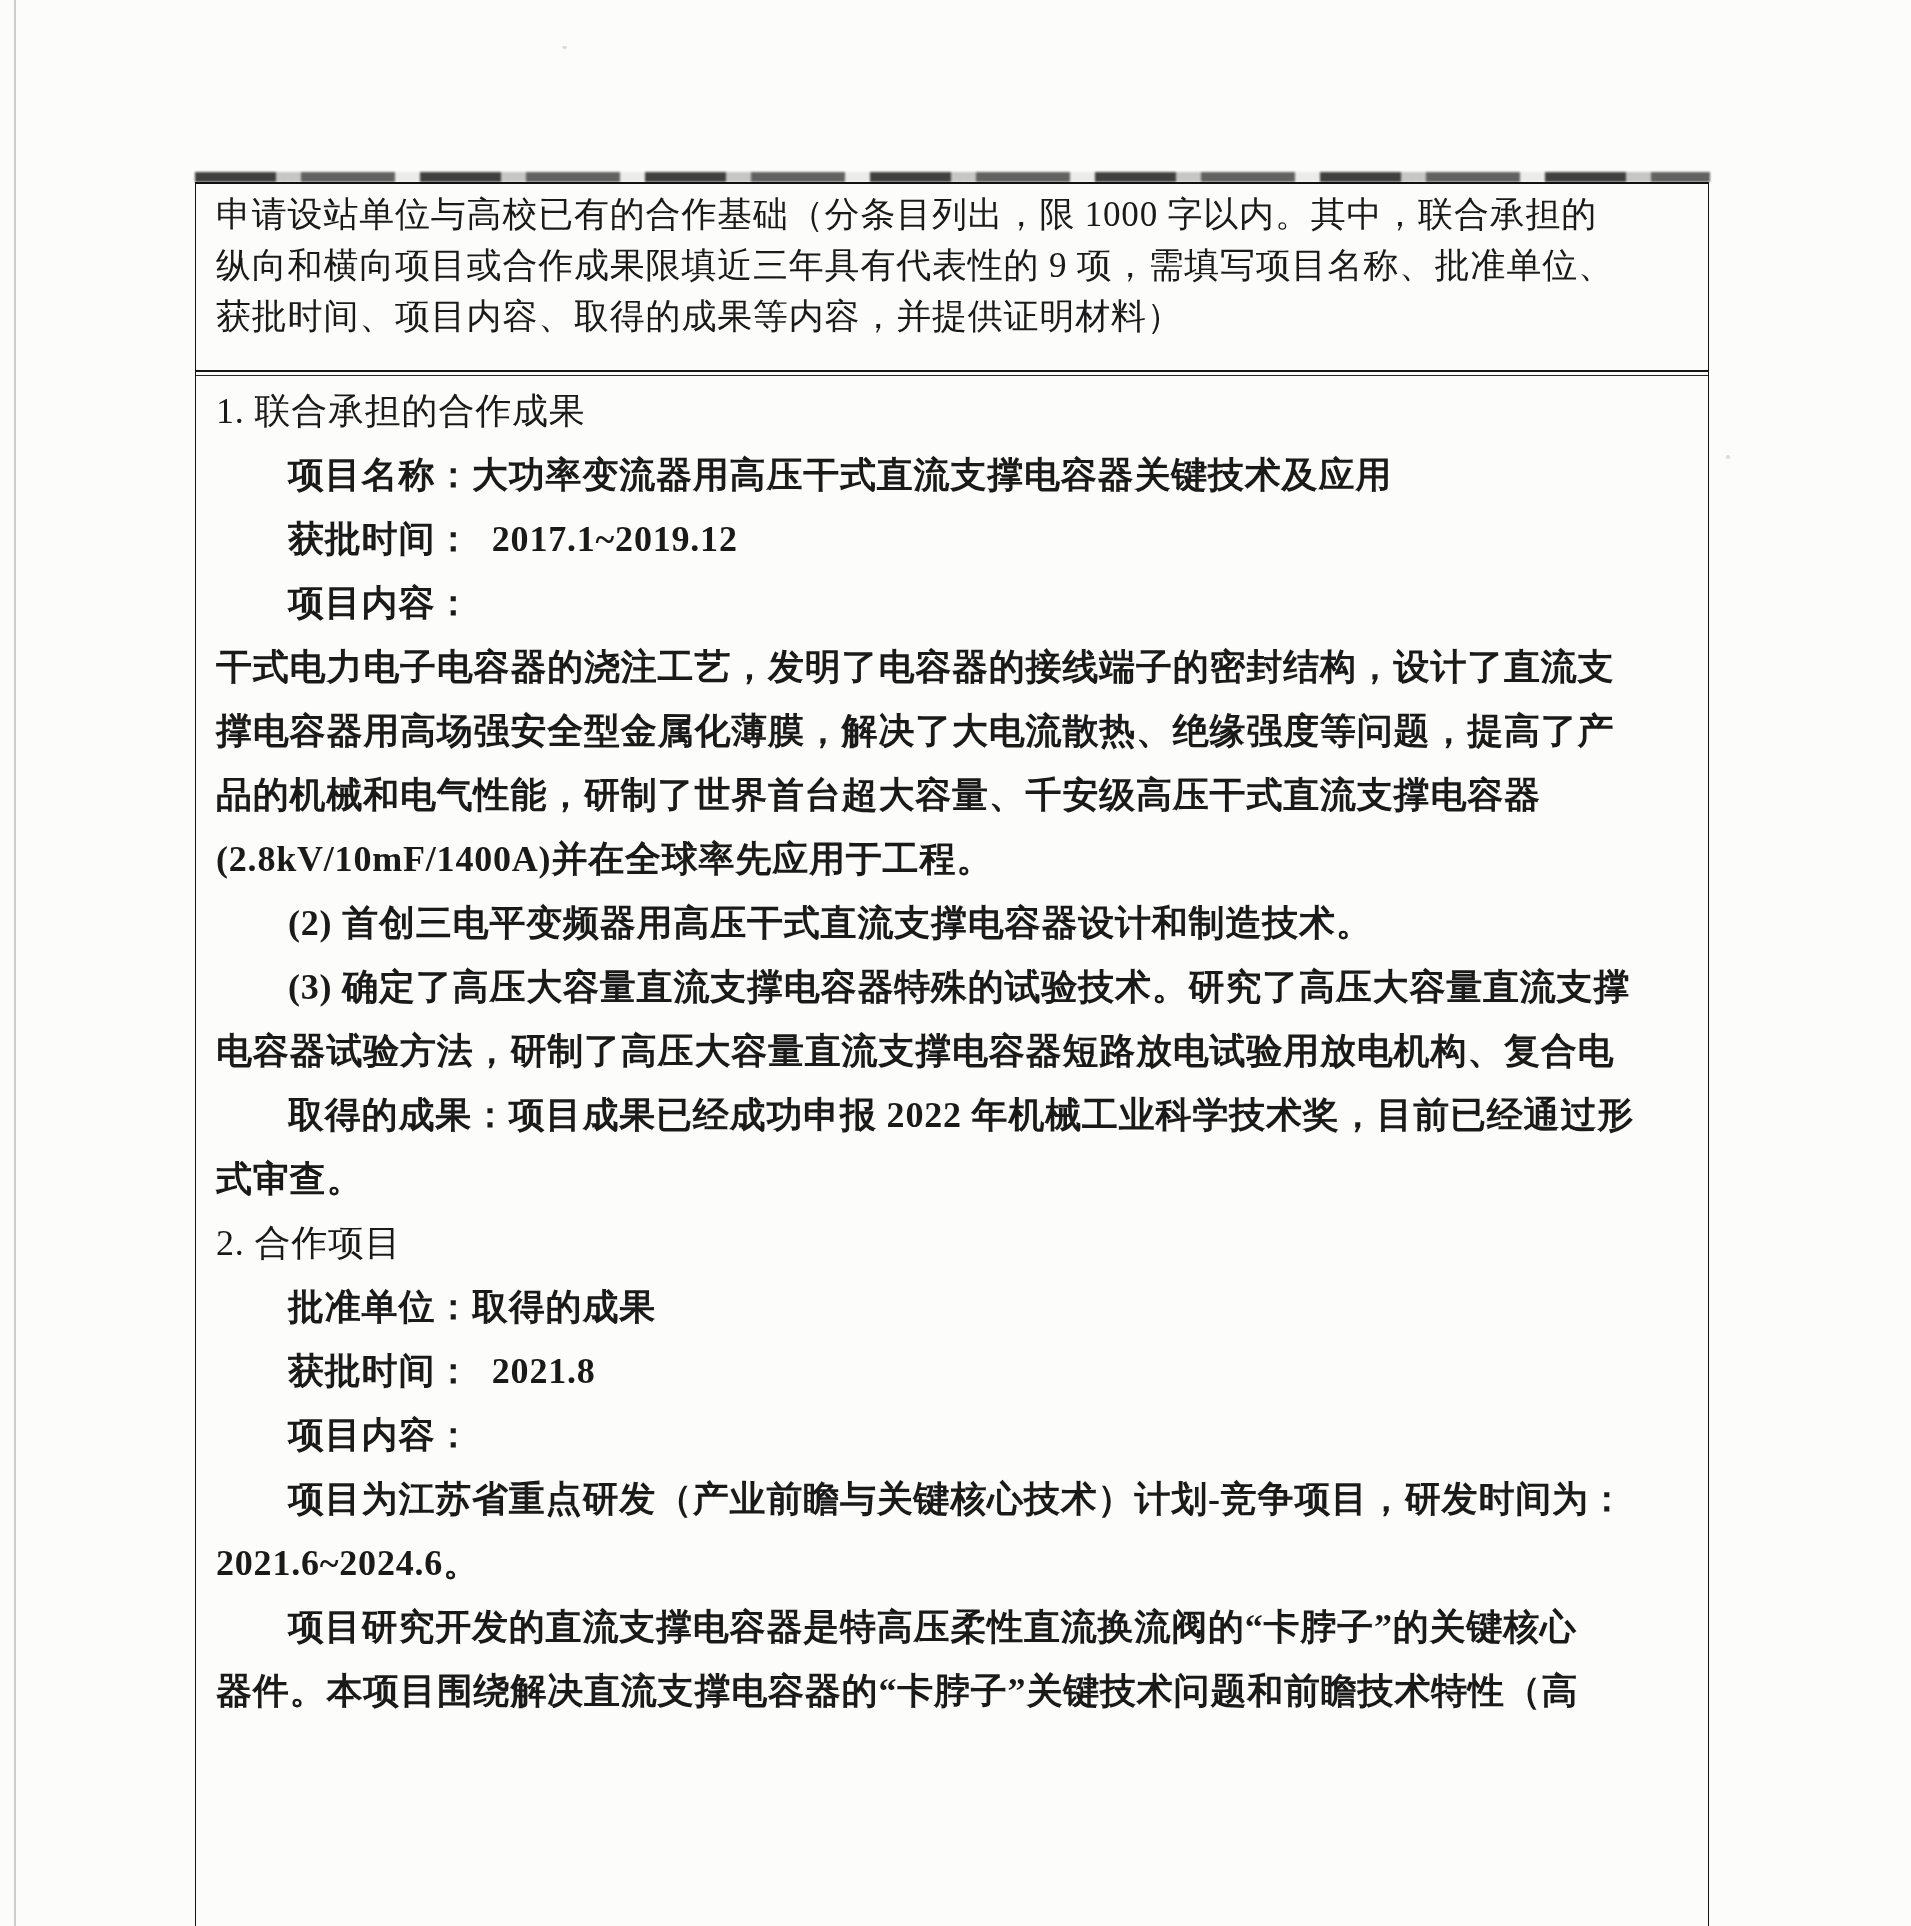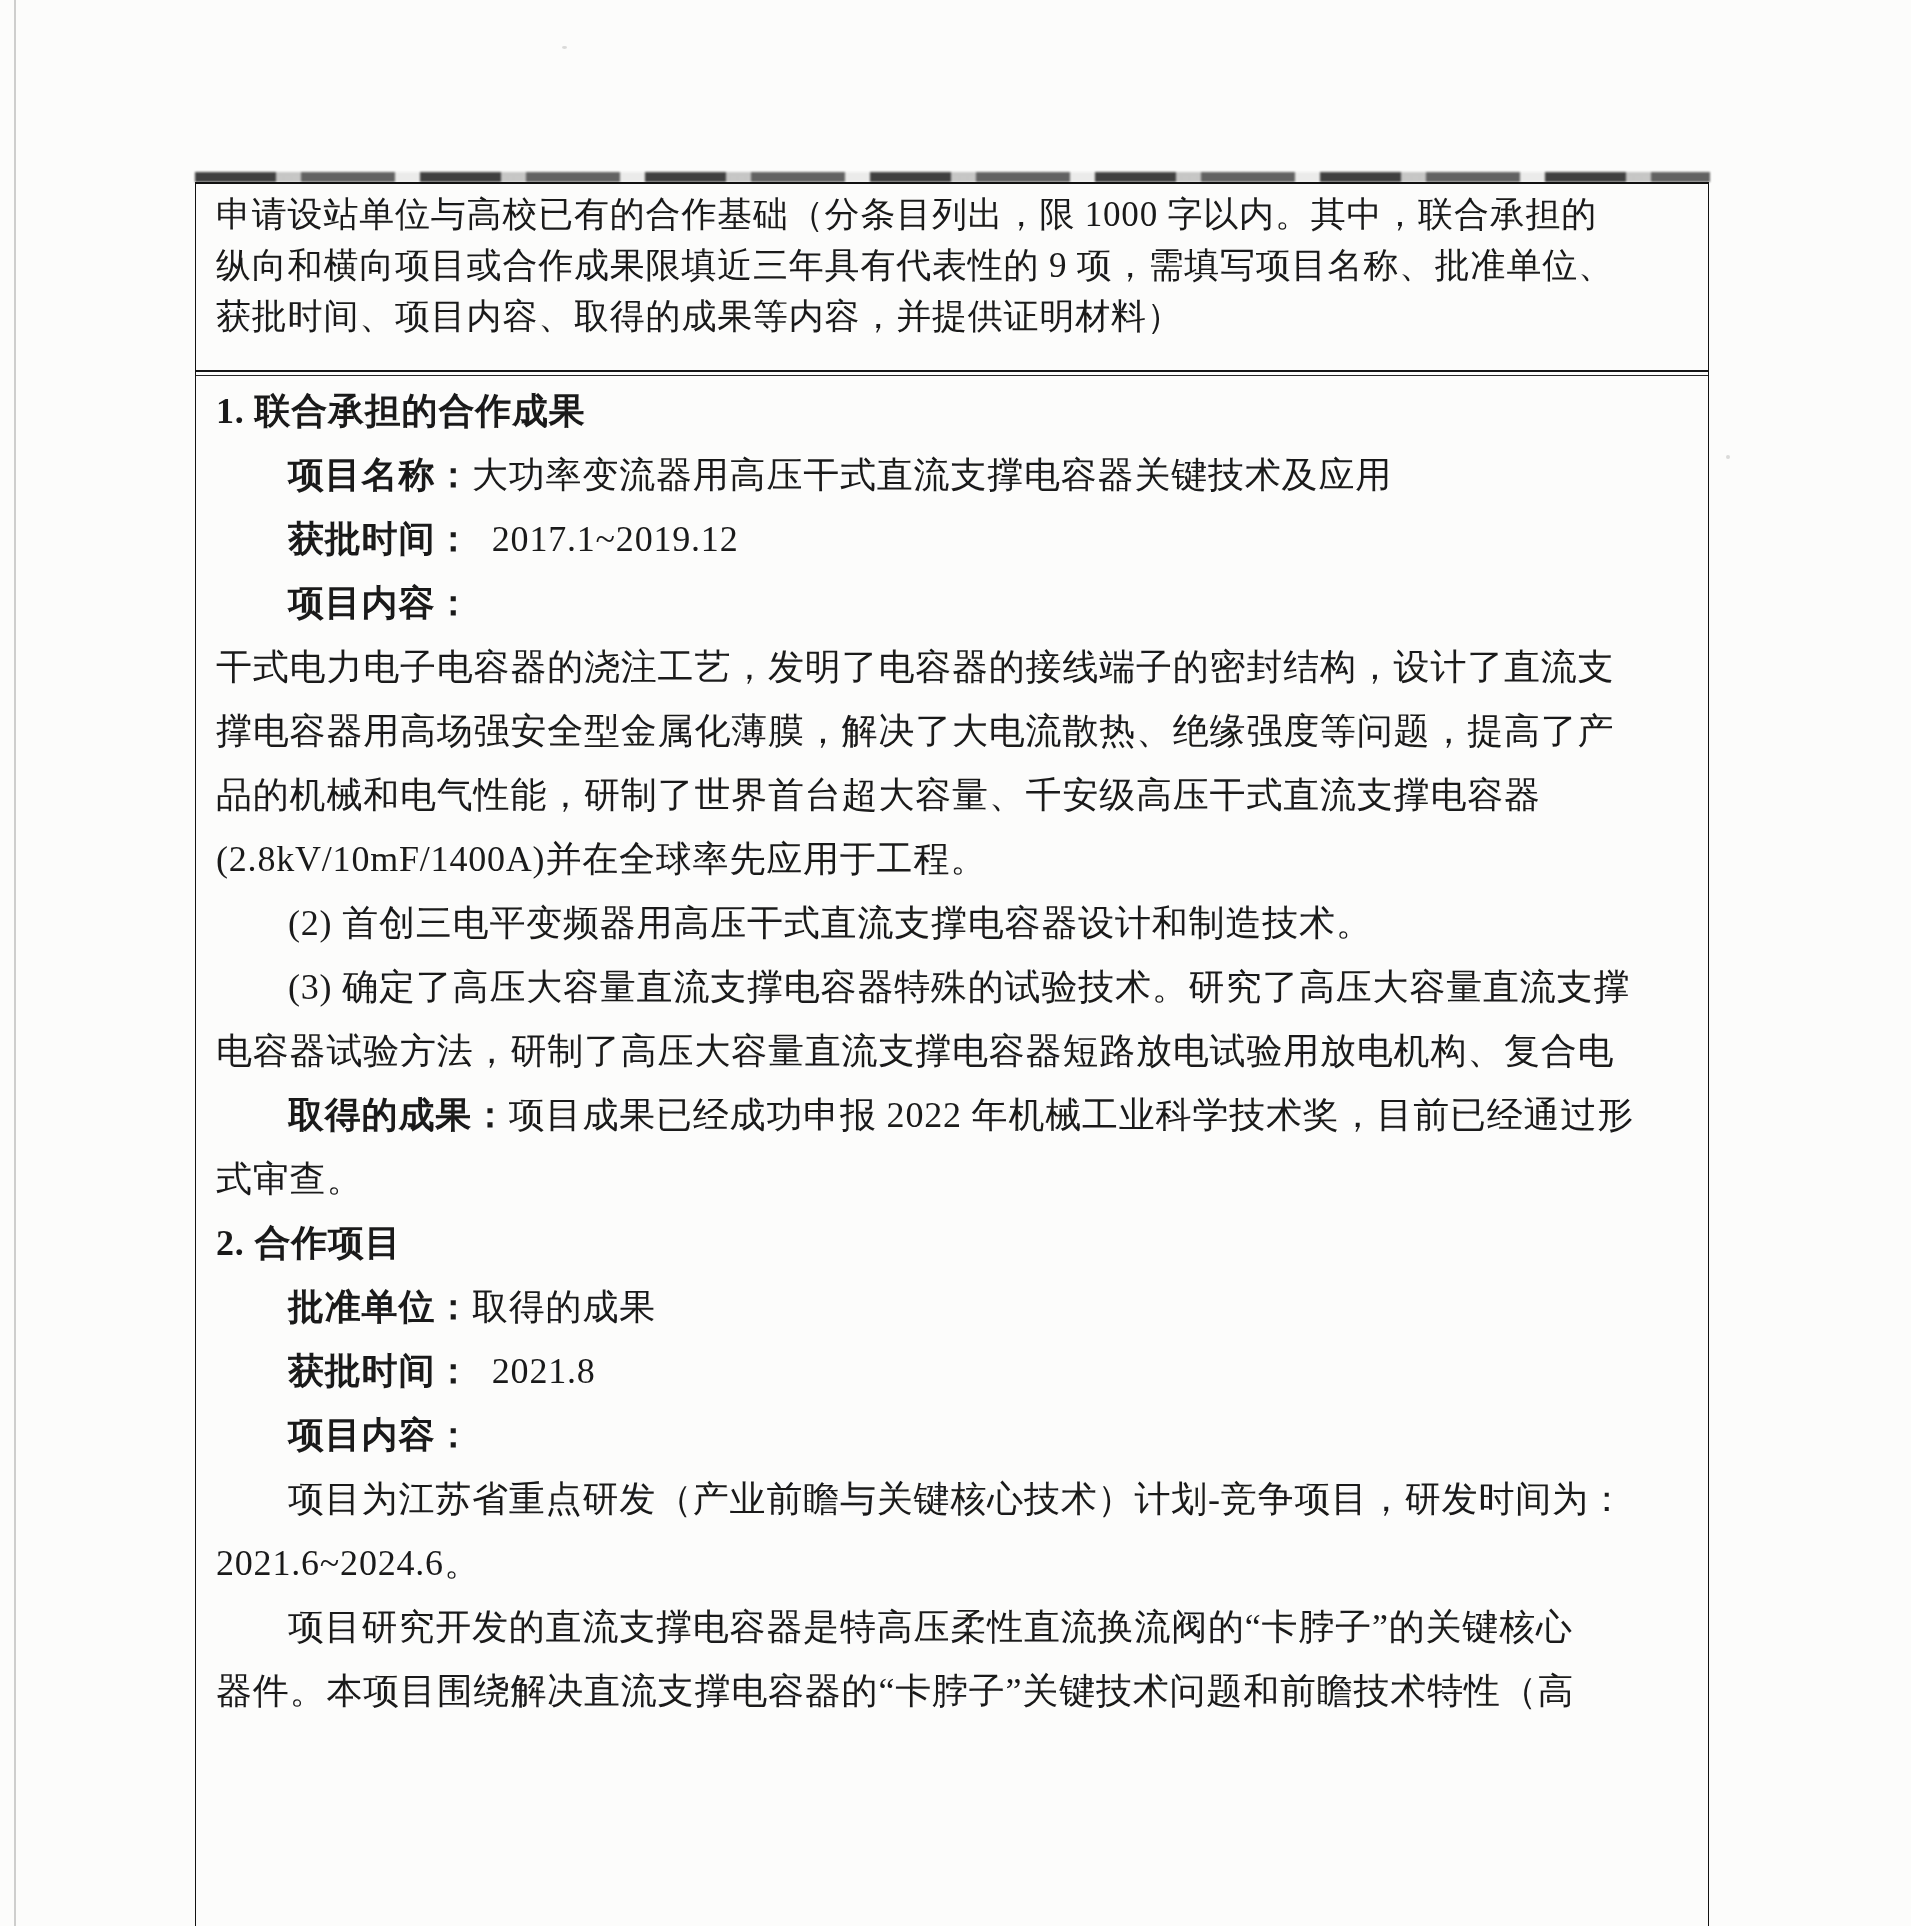--- a/index.html
+++ b/index.html
@@ -78,22 +78,22 @@
     letter-spacing: 0.8px;
     white-space: nowrap;
     overflow: hidden;
   }
   .content-cell .line {
     height: 64px;
     line-height: 64px;
   }
   .content-cell .line.indent { padding-left: 72px; }
   .lbl { font-weight: 700; }
-  .heading .lbl { font-weight: 700; }
-  .txt { font-weight: 400; }
+  .heading .lbl { font-weight: 400; }
+  .txt { font-weight: 700; }
   .txt.gap { margin-left: .55em; }
 </style>
 </head>
 <body>
 
 <div class="page">
 
   <div class="scan-edge"></div>
   <div class="speck s1"></div>
   <div class="speck s2"></div>

